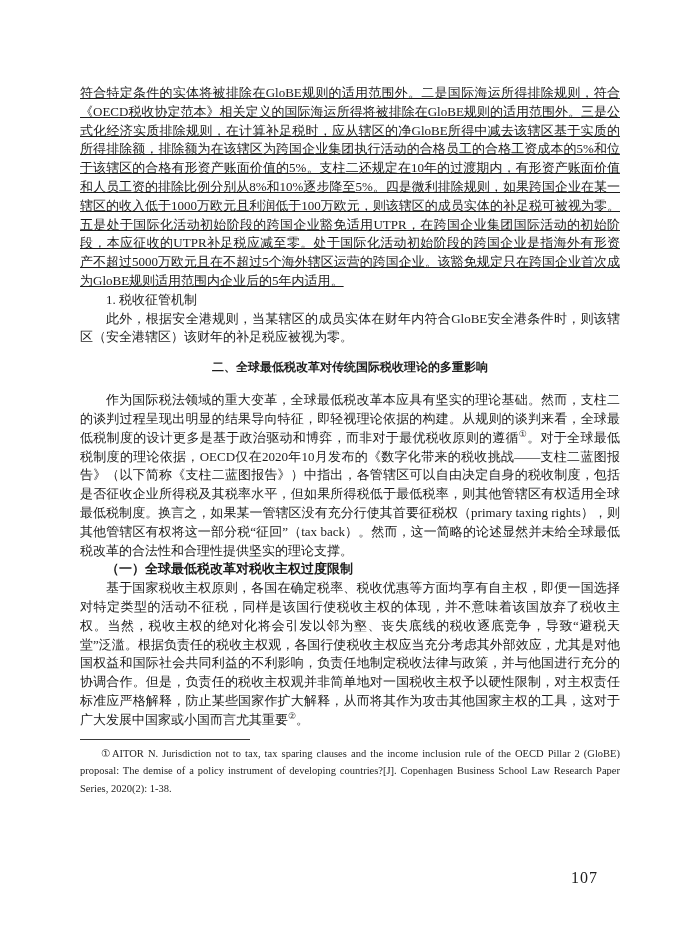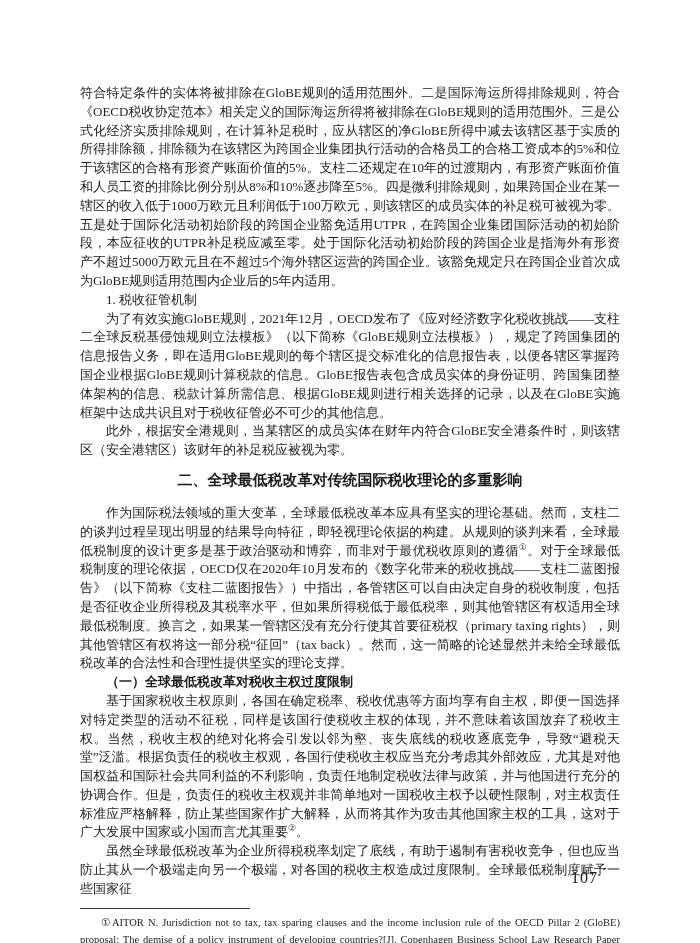--- a/index.html
+++ b/index.html
@@ -17,24 +17,24 @@
     position: relative;
   }
   .content { width: 540px; }
   .para {
     margin: 0;
     font-size: 13px;
     line-height: 18.8px;
     text-align: justify;
     text-indent: 2em;
   }
-  .para.no-indent { text-indent: 0; }
+  .para.no-indent { text-indent: 0; text-decoration: underline; }
   .section-heading {
     font-family: "Liberation Sans", "DejaVu Sans", sans-serif;
-    font-size: 15px;
+    font-size: 12px;
     font-weight: bold;
     text-align: center;
     text-indent: 0;
     margin: 10px 0 14px 0;
     line-height: 20px;
   }
   .subsection-heading {
     font-family: Liberation Sans, sans-serif;
     font-weight: bold;
   }
@@ -68,33 +68,31 @@
 </head>
 <body>
 
 <div class="page">
   <div class="content">
 
     <p class="para no-indent">符合特定条件的实体将被排除在GloBE规则的适用范围外。二是国际海运所得排除规则，符合《OECD税收协定范本》相关定义的国际海运所得将被排除在GloBE规则的适用范围外。三是公式化经济实质排除规则，在计算补足税时，应从辖区的净GloBE所得中减去该辖区基于实质的所得排除额，排除额为在该辖区为跨国企业集团执行活动的合格员工的合格工资成本的5%和位于该辖区的合格有形资产账面价值的5%。支柱二还规定在10年的过渡期内，有形资产账面价值和人员工资的排除比例分别从8%和10%逐步降至5%。四是微利排除规则，如果跨国企业在某一辖区的收入低于1000万欧元且利润低于100万欧元，则该辖区的成员实体的补足税可被视为零。五是处于国际化活动初始阶段的跨国企业豁免适用UTPR，在跨国企业集团国际活动的初始阶段，本应征收的UTPR补足税应减至零。处于国际化活动初始阶段的跨国企业是指海外有形资产不超过5000万欧元且在不超过5个海外辖区运营的跨国企业。该豁免规定只在跨国企业首次成为GloBE规则适用范围内企业后的5年内适用。</p>
 
     <p class="para">1. 税收征管机制</p>
 
-    <p class="para">为了有效实施GloBE规则，2021年12月，OECD发布了《应对经济数字化税收挑战——支柱二全球反税基侵蚀规则立法模板》（以下简称《GloBE规则立法模板》），规定了跨国集团的信息报告义务，即在适用GloBE规则的每个辖区提交标准化的信息报告表，以便各辖区掌握跨国企业根据GloBE规则计算税款的信息。GloBE报告表包含成员实体的身份证明、跨国集团整体架构的信息、税款计算所需信息、根据GloBE规则进行相关选择的记录，以及在GloBE实施框架中达成共识且对于税收征管必不可少的其他信息。</p>
 
     <p class="para">此外，根据安全港规则，当某辖区的成员实体在财年内符合GloBE安全港条件时，则该辖区（安全港辖区）该财年的补足税应被视为零。</p>
 
     <h2 class="section-heading">二、全球最低税改革对传统国际税收理论的多重影响</h2>
 
     <p class="para"><span>作为国际税法领域的重大变革，全球最低税改革本应具有坚实的理论基础。然而，支柱二的谈判过程呈现出明显的结果导向特征，即轻视理论依据的构建。从规则的谈判来看，全球最低税制度的设计更多是基于政治驱动和博弈，而非对于最优税收原则的遵循</span><sup class="fn-ref">①</sup><span>。对于全球最低税制度的理论依据，OECD仅在2020年10月发布的《数字化带来的税收挑战——支柱二蓝图报告》（以下简称《支柱二蓝图报告》）中指出，各管辖区可以自由决定自身的税收制度，包括是否征收企业所得税及其税率水平，但如果所得税低于最低税率，则其他管辖区有权适用全球最低税制度。换言之，如果某一管辖区没有充分行使其首要征税权（primary taxing rights），则其他管辖区有权将这一部分税“征回”（tax back）。然而，这一简略的论述显然并未给全球最低税改革的合法性和合理性提供坚实的理论支撑。</span></p>
 
     <p class="para subsection-heading">（一）全球最低税改革对税收主权过度限制</p>
 
     <p class="para"><span>基于国家税收主权原则，各国在确定税率、税收优惠等方面均享有自主权，即便一国选择对特定类型的活动不征税，同样是该国行使税收主权的体现，并不意味着该国放弃了税收主权。当然，税收主权的绝对化将会引发以邻为壑、丧失底线的税收逐底竞争，导致“避税天堂”泛滥。根据负责任的税收主权观，各国行使税收主权应当充分考虑其外部效应，尤其是对他国权益和国际社会共同利益的不利影响，负责任地制定税收法律与政策，并与他国进行充分的协调合作。但是，负责任的税收主权观并非简单地对一国税收主权予以硬性限制，对主权责任标准应严格解释，防止某些国家作扩大解释，从而将其作为攻击其他国家主权的工具，这对于广大发展中国家或小国而言尤其重要</span><sup class="fn-ref">②</sup><span>。</span></p>
 
-    <p class="para">虽然全球最低税改革为企业所得税税率划定了底线，有助于遏制有害税收竞争，但也应当防止其从一个极端走向另一个极端，对各国的税收主权造成过度限制。全球最低税制度赋予一些国家征</p>
   </div>
 
   <div class="footnotes">
     <div class="fn-rule"></div>
     <p class="footnote"><span>①</span><span>AITOR N. Jurisdiction not to tax, tax sparing clauses and the income inclusion rule of the OECD Pillar 2 (GloBE) proposal: The demise of a policy instrument of developing countries?[J]. Copenhagen Business School Law Research Paper Series, 2020(2): 1-38.</span></p>
 
   </div>
 
   <div class="page-number">107</div>
 </div>

